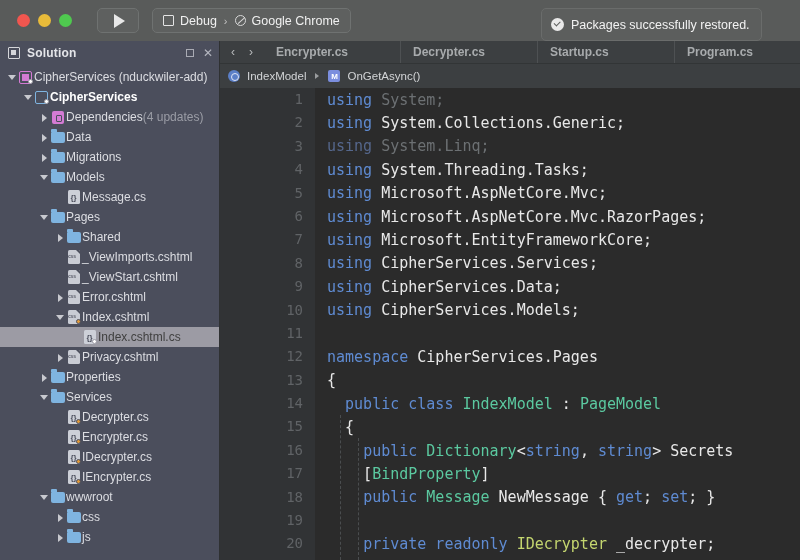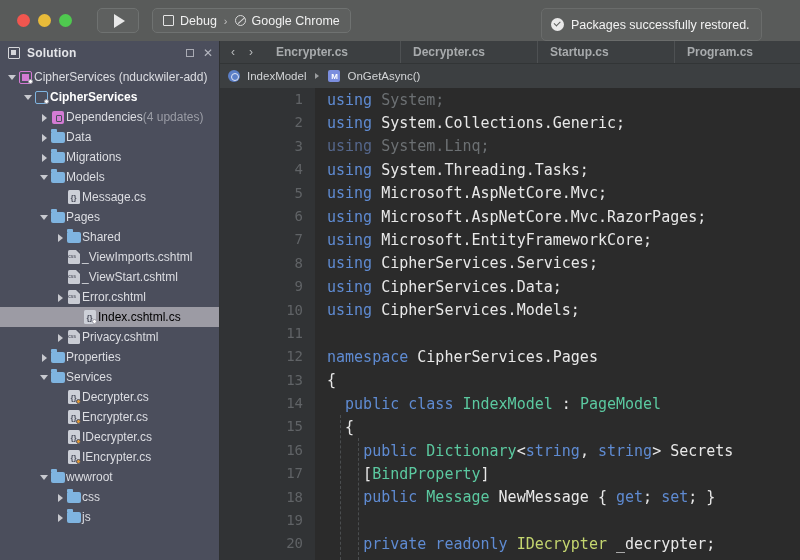--- a/index.html
+++ b/index.html
@@ -111,21 +111,21 @@
   .sb-header-actions { margin-left: auto; display: flex; align-items: center; gap: 9px; }
   .mini-sq { width: 8px; height: 8px; border: 1.3px solid #a9abb4; }
   .mini-x { color: #b4b6bf; font-size: 12px; line-height: 1; }
 
   .tree { padding-top: 3px; font-size: 12px; color: #dcdde2; }
   .row {
     height: 20px; display: flex; align-items: center;
     white-space: nowrap; position: relative;
   }
   .row.selected { background: #9c9ba4; }
-  .row.selected .label { color: #000000; }
+  .row.selected .label { color: #404040; }
   .arrow {
     width: 9px; height: 9px; flex: none; position: relative;
   }
   .arrow.closed::before {
     content: ""; position: absolute; left: 2px; top: 1px;
     border-left: 5px solid #c8c9cf;
     border-top: 4px solid transparent; border-bottom: 4px solid transparent;
   }
   .arrow.open::before {
     content: ""; position: absolute; left: 0px; top: 2.5px;
@@ -422,20 +422,29 @@
           </div>
           <span class="label">_ViewStart.cshtml</span>
         </div>
         <div class="row">
           <div style="width: 56px; flex: 0 0 auto;"></div>
           <div class="arrow closed"></div>
           <div class="icon-wrap">
             <div class="ic-cshtml"></div>
           </div>
           <span class="label">Error.cshtml</span>
+        </div>
+        <div class="row">
+          <div style="width: 56px; flex: 0 0 auto;"></div>
+          <div class="arrow open"></div>
+          <div class="icon-wrap">
+            <div class="ic-cshtml"></div>
+            <div class="dot"></div>
+          </div>
+          <span class="label">Index.cshtml</span>
         </div>
         <div class="row selected">
           <div style="width: 72px; flex: 0 0 auto;"></div>
           <div class="arrow "></div>
           <div class="icon-wrap">
             <div class="ic-cs">{}</div>
             <div class="dot white"></div>
           </div>
           <span class="label">Index.cshtml.cs</span>
         </div>

